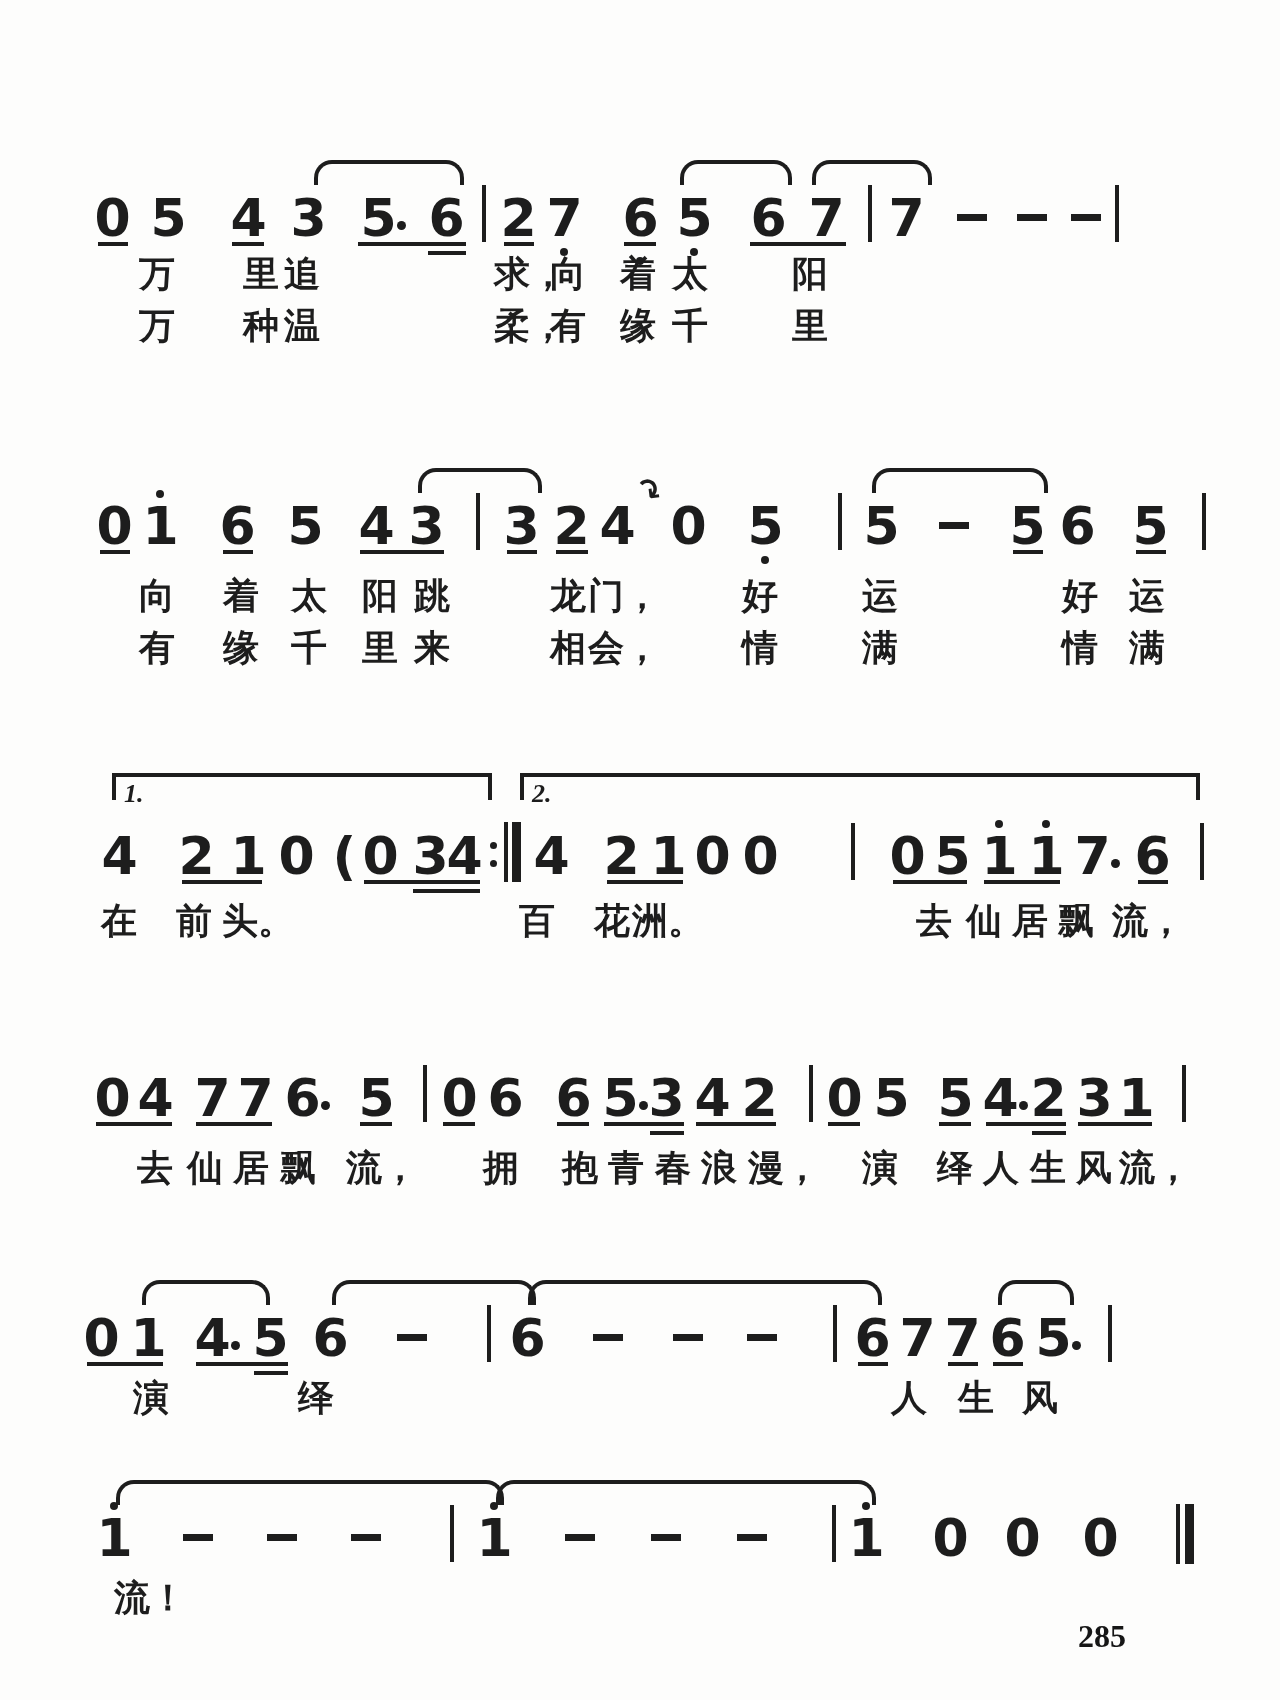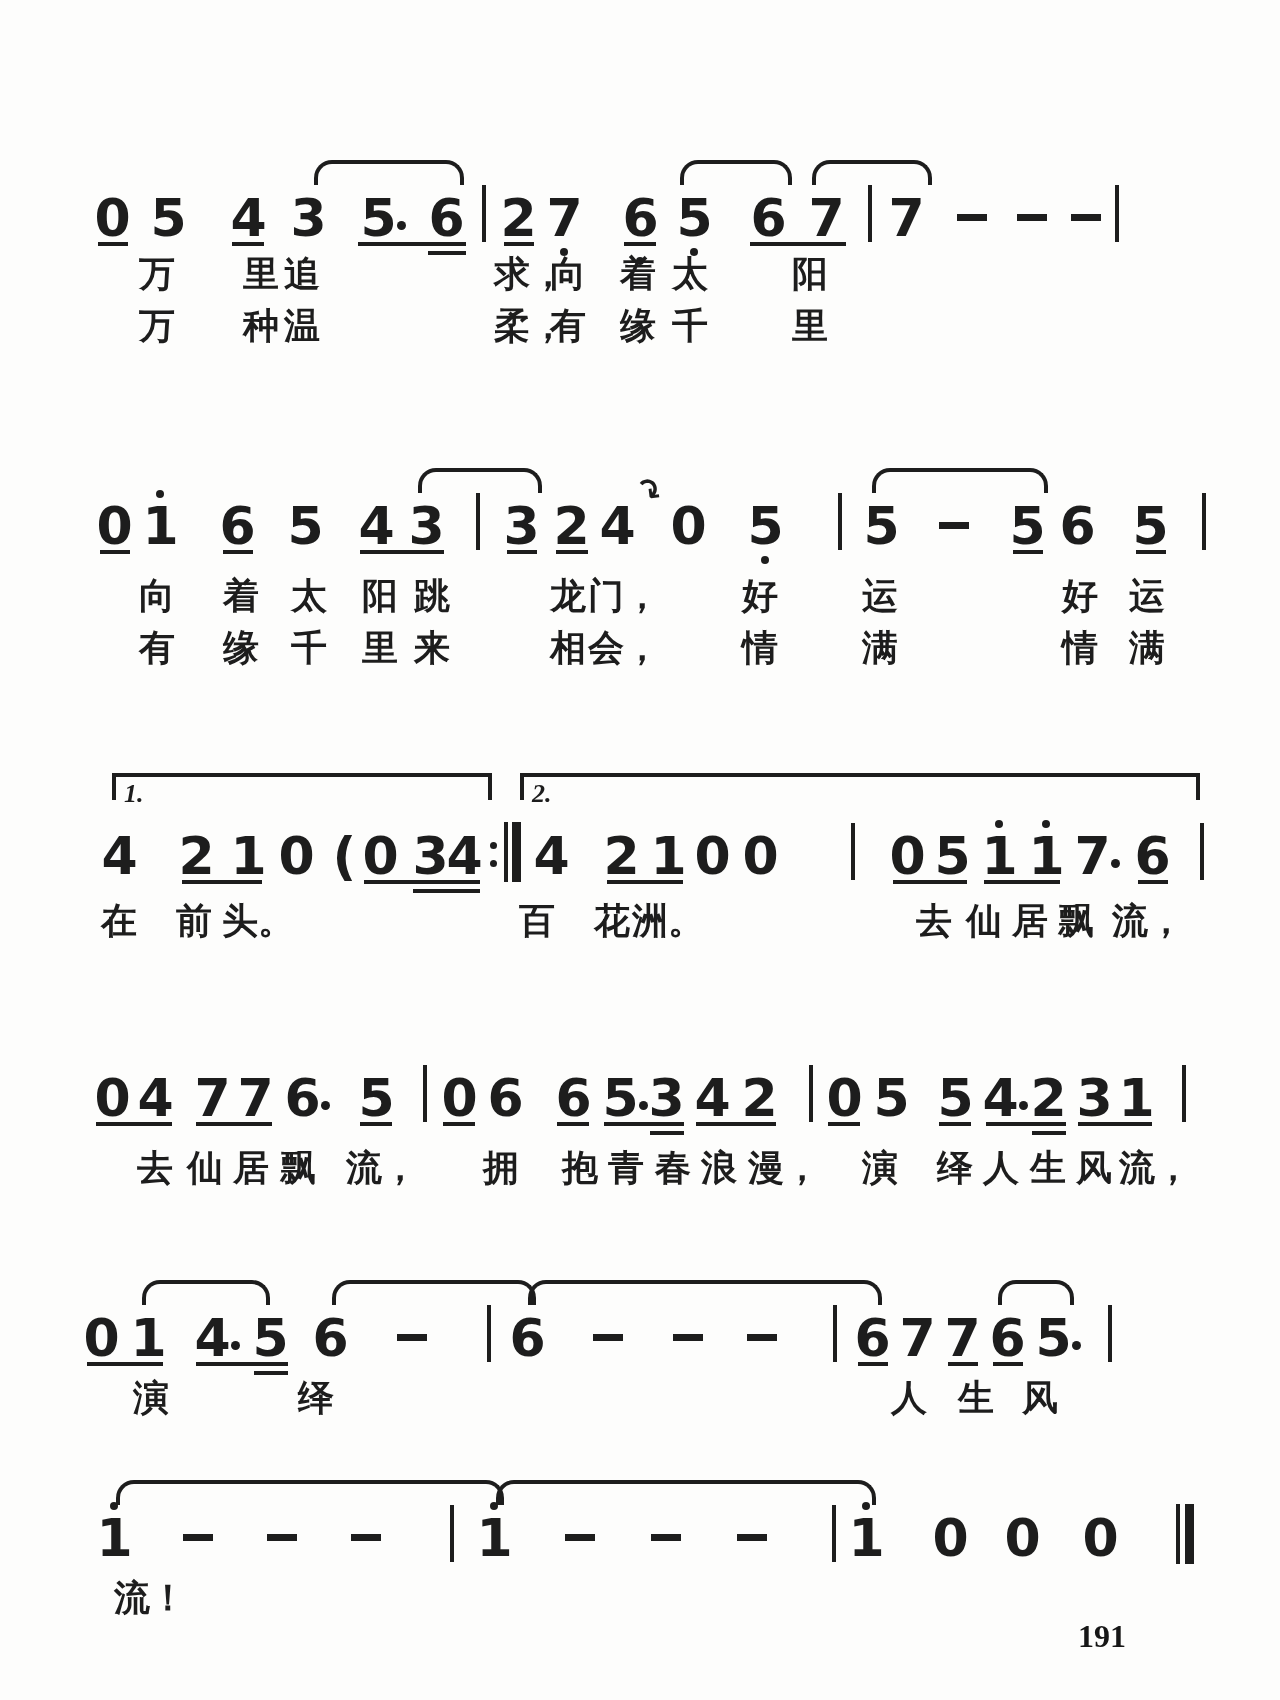--- a/index.html
+++ b/index.html
@@ -13,21 +13,21 @@
   .slur{border:4px solid #1d1d1d;border-bottom:none;border-radius:18px 18px 0 0;}
   .vlabel{font:italic 700 26px/1 "Liberation Serif",serif;color:#1d1d1d;}
   .glide{font:700 30px/1 "DejaVu Sans",sans-serif;color:#1d1d1d;transform:rotate(38deg);}
   .pageno{position:absolute;left:1102px;top:1620px;transform:translateX(-50%);
         font:700 32px/1 "Liberation Serif",serif;color:#161616;}
 </style>
 </head>
 <body>
 
 <div class="sheet" style="background: rgb(253, 253, 252);">
-  <div class="pageno">191</div>
+  <div class="pageno">285</div>
 <div class="abs note" style="left: 112px; top: 192px;">0</div>
     <div class="abs note" style="left: 168px; top: 192px;">5</div>
     <div class="abs note" style="left: 248px; top: 192px;">4</div>
     <div class="abs note" style="left: 308px; top: 192px;">3</div>
     <div class="abs note" style="left: 378px; top: 192px;">5</div>
     <div class="abs" style="left: 397px; top: 221px; width: 9px; height: 9px; background: rgb(29, 29, 29); border-radius: 50%;"></div>
     <div class="abs note" style="left: 446px; top: 192px;">6</div>
     <div class="abs note" style="left: 518px; top: 192px;">2</div>
     <div class="abs note" style="left: 564px; top: 192px;">7</div>
     <div class="abs" style="left: 560px; top: 248px; width: 8px; height: 8px; background: rgb(29, 29, 29); border-radius: 50%;"></div>

